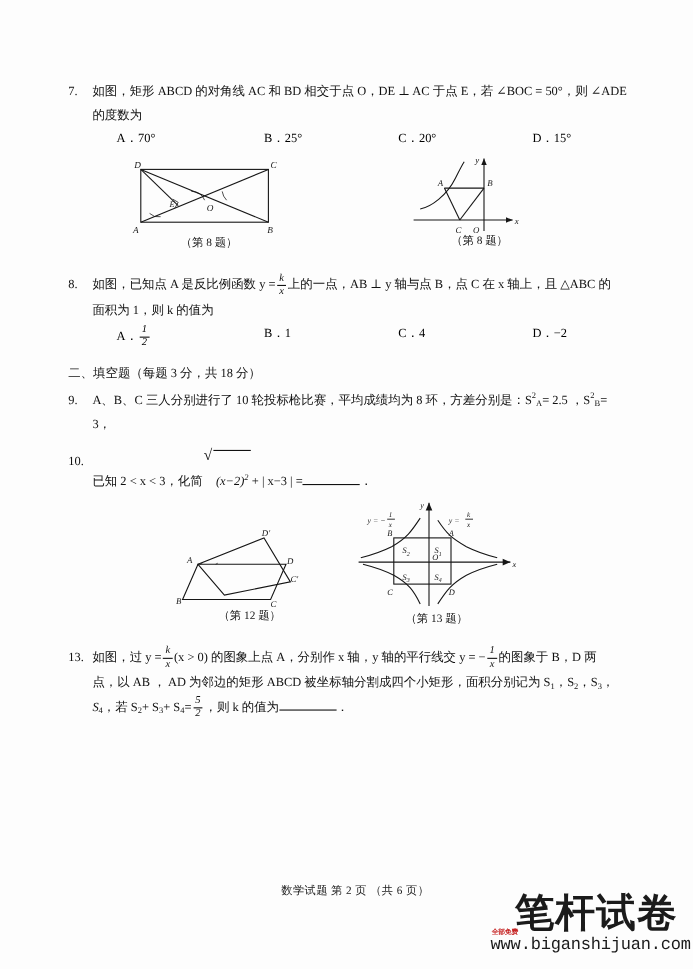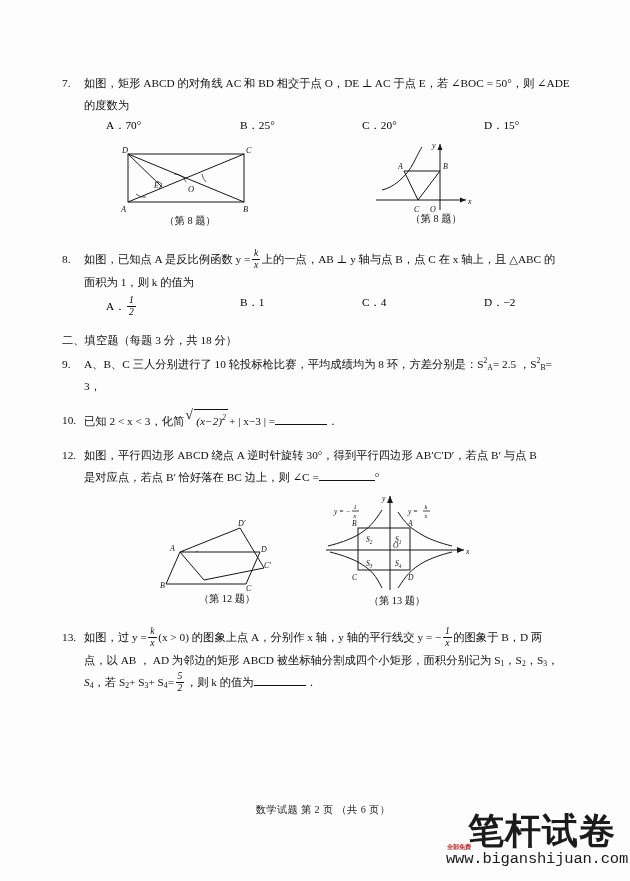--- a/index.html
+++ b/index.html
@@ -96,21 +96,21 @@
 
   
   .radical {
     display: inline-block;
     position: relative;
     padding-left: 9px;
     margin: 0 1px;
   }
   .radical .vinc {
     border-top: 1px solid #111;
-    padding: 0 2px 0 2px;
+    padding: 17px 2px 0 2px;
     display: inline-block;
     font-style: italic;
   }
   .radical .rsign {
     position: absolute;
     left: 0; top: -1px;
     font-size: 14px;
     line-height: 1;
   }
 
@@ -296,29 +296,20 @@
     <div class="q" style="margin-top:12px;">
       <span class="num">10.</span>
       <div class="body">
         <div>
           <span>已知 2 &lt; x &lt; 3，化简</span><span class="radical"><span class="rsign">√</span><span class="vinc"><span>(x−2)</span><sup>2</sup></span></span><span>+ | x−3 | =</span><span class="blank w1"></span><span>．</span>
         </div>
       </div>
     </div>
 
 
-    <div class="q" style="margin-top:12px;">
-      <span class="num">12.</span>
-      <div class="body">
-        <div>如图，平行四边形 ABCD 绕点 A 逆时针旋转 30°，得到平行四边形 AB′C′D′，若点 B′ 与点 B</div>
-        <div>
-          <span>是对应点，若点 B′ 恰好落在 BC 边上，则 ∠C =</span><span class="blank w2"></span><span>°</span>
-        </div>
-      </div>
-    </div>
 
     <div class="figrow" style="height:118px; margin-top:2px;">
 
       <div class="fig" style="left:98px; top:6px;">
         <svg width="140" height="96" viewBox="0 0 140 96">
           <g stroke="#161616" stroke-width="1" fill="none">
 
             <polygon points="20,56 6,88 86,88 100,56"></polygon>
 
             <polygon points="20,56 44,84 104,72 80,32"></polygon>

